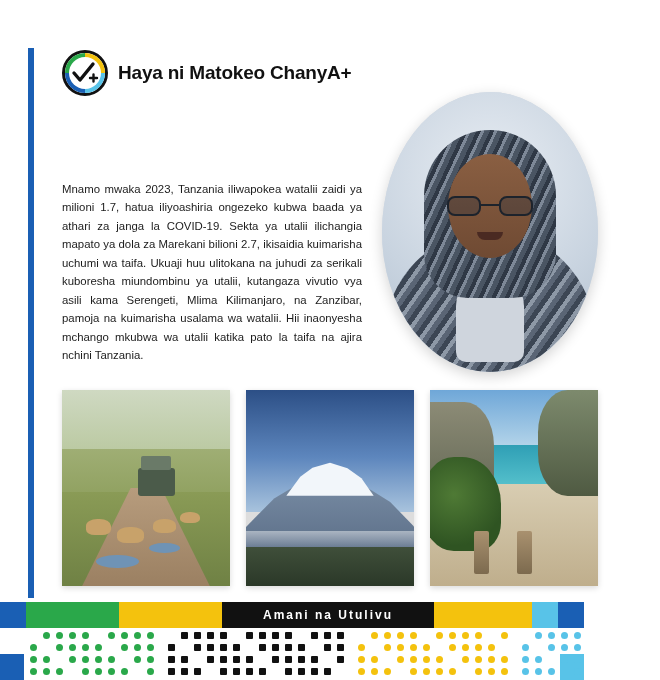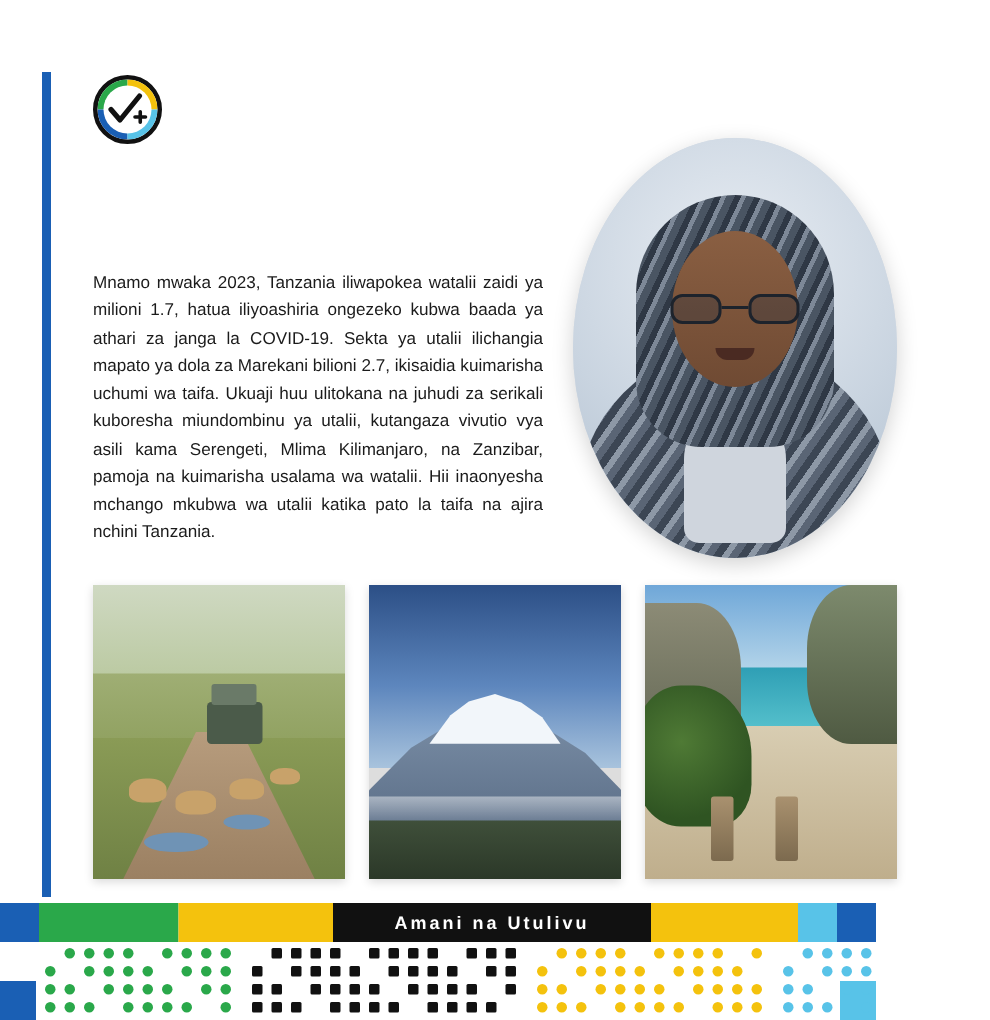--- a/index.html
+++ b/index.html
@@ -364,20 +364,21 @@
       <span class="quad q2"></span>
       <span class="quad q3"></span>
       <span class="quad q4"></span>
       <span class="inner">
         <svg width="28" height="24" viewBox="0 0 28 24">
           <path d="M3 12 L9 19 L22 3" stroke="#111111" stroke-width="3.4" fill="none" stroke-linecap="round" stroke-linejoin="round"></path>
           <path d="M19 17 h7 M22.5 13.5 v7" stroke="#111111" stroke-width="2.4" fill="none" stroke-linecap="round"></path>
         </svg>
       </span>
     </div>
+    <div class="header-title">Haya ni Matokeo ChanyA+</div>
   </div>
 
 
   <div class="body-text">Mnamo mwaka 2023, Tanzania iliwapokea watalii zaidi ya milioni 1.7, hatua iliyoashiria ongezeko kubwa baada ya athari za janga la COVID-19. Sekta ya utalii ilichangia mapato ya dola za Marekani bilioni 2.7, ikisaidia kuimarisha uchumi wa taifa. Ukuaji huu ulitokana na juhudi za serikali kuboresha miundombinu ya utalii, kutangaza vivutio vya asili kama Serengeti, Mlima Kilimanjaro, na Zanzibar, pamoja na kuimarisha usalama wa watalii. Hii inaonyesha mchango mkubwa wa utalii katika pato la taifa na ajira nchini Tanzania.</div>
 
   <div class="portrait">
     <div class="bg"></div>
     <div class="body-shape"></div>
     <div class="collar"></div>
     <div class="hijab"></div>

